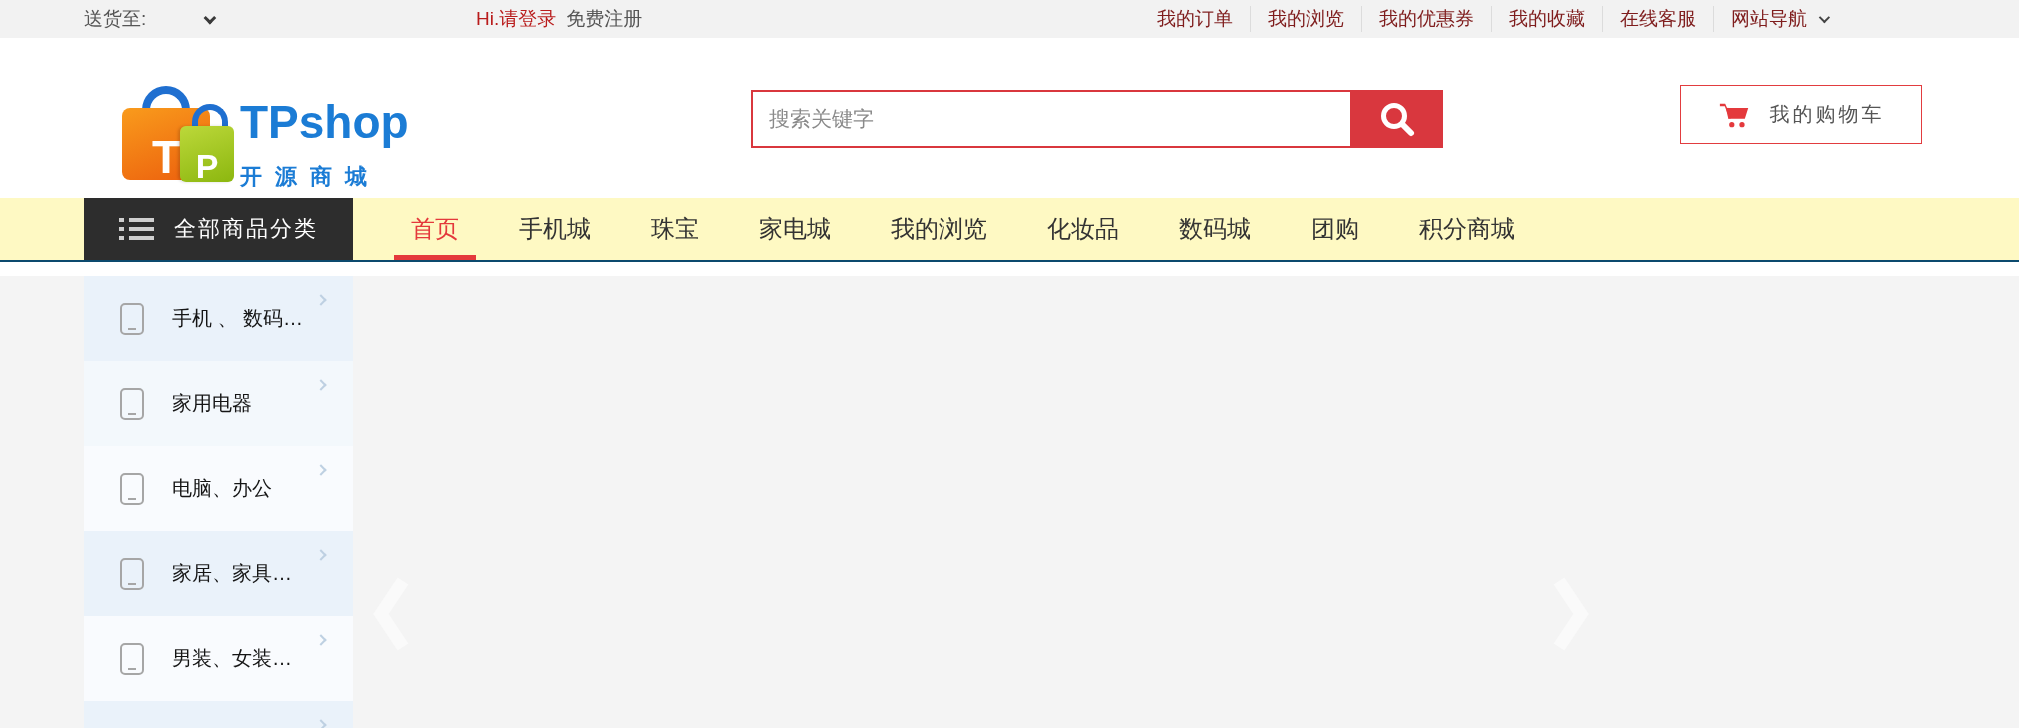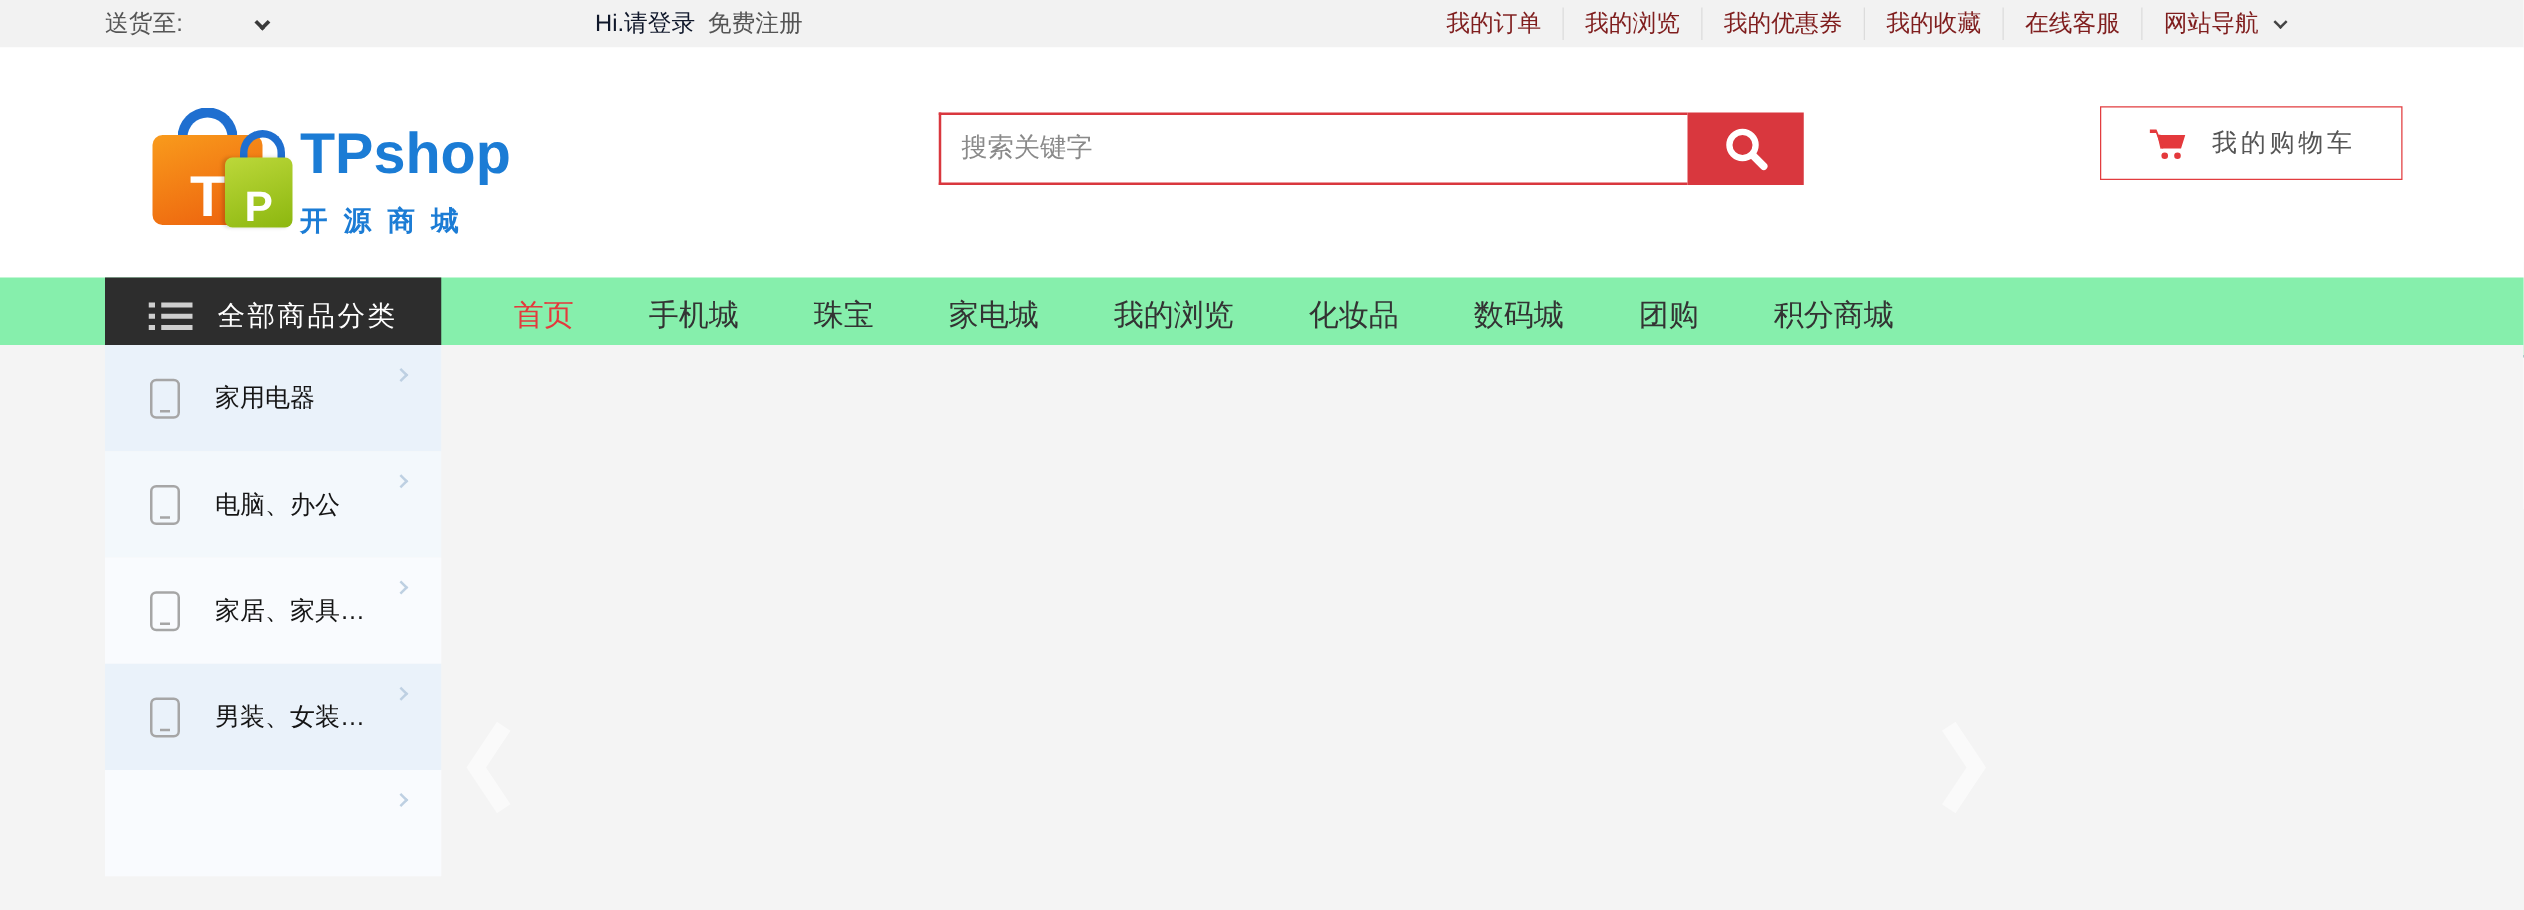--- a/index.html
+++ b/index.html
@@ -11,21 +11,21 @@
 
   
   .topbar { position:absolute; top:0; left:0; width:2019px; height:38px;
             background:#f2f2f2; font-size:19px; color:#555;padding-left:40px; }
   .topbar .grp { position:absolute; top:0; height:38px; display:flex; align-items:center; }
   .ship-grp { left:84px; cursor:pointer; }
   .chev { display:inline-block; width:9px; height:9px; border-right:3px solid #3a3a3a;
           border-bottom:3px solid #3a3a3a; transform:rotate(45deg) translateY(-2px); }
   .ship-grp .chev { margin-left:58px; }
   .login-grp { left:476px; }
-  .login-link { color:#0f172a; text-decoration:none; cursor:pointer; }
+  .login-link { color:#b91c1c; text-decoration:none; cursor:pointer; }
   .reg-link { color:#555; margin-left:10px; text-decoration:none; cursor:pointer; }
   .topmenu { right:192px; }
   .topmenu .tm-item { color:#7f1d1d; cursor:pointer; padding:0 17px; border-left:1px solid #dcdcdc;
                       display:flex; align-items:center; white-space:nowrap; }
   .topmenu .tm-item:first-child { border-left:none; }
   .topmenu .tm-item:last-child { padding-right:0; }
   .topmenu .chev { width:8px; height:8px; border-width:2px; border-color:#444; margin-left:12px; }
 
   
   .header { position:absolute; top:38px; left:0; width:2019px; height:172px; background:#fff; }
@@ -61,22 +61,22 @@
   .hotkey { cursor:pointer; padding:0 15px; border-left:1px solid #ccc; white-space:nowrap; }
   .hotkey:first-child { padding-left:0; border-left:none; }
 
   
   .cart-btn { position:absolute; left:1680px; top:47px; width:242px; height:59px;
     background:#fff; border:1px solid #e23c3f; cursor:pointer;
     display:flex; align-items:center; justify-content:center; gap:18px; }
   .cart-label { font-size:20px; color:#555; letter-spacing:3px; }
 
   
-  .navbar { position:absolute; top:222px; left:0; width:2019px; height:64px;
-    background:#86efac; border-bottom:2px solid #0c4a6e; }
+  .navbar { position:absolute; top:198px; left:0; width:2019px; height:64px;
+    background:#fef9c3; border-bottom:2px solid #0c4a6e; }
   .cat-header { position:absolute; left:84px; top:0; width:269px; height:62px;
     background:#2d2d2d; display:flex; align-items:center; justify-content:center;
     gap:20px; cursor:pointer; }
   .cat-title { color:#fff; font-size:22px; letter-spacing:2px; }
   .list-icon { display:flex; flex-direction:column; gap:5px; }
   .list-icon .li-row { display:flex; align-items:center; gap:5px; }
   .list-icon .li-dot { width:5px; height:4px; background:#cfcfcf; }
   .list-icon .li-bar { width:25px; height:4px; background:#cfcfcf; }
   .nav-items { position:absolute; left:411px; top:0; height:62px; display:flex; gap:60px; }
   .nav-item { font-size:24px; color:#333; line-height:62px; cursor:pointer;
@@ -202,20 +202,25 @@
     <span class="nav-item">数码城</span>
     <span class="nav-item">团购</span>
     <span class="nav-item">积分商城</span>
   </div>
 </div>
 
 <div class="main">
   <div class="side-menu">
     <div class="side-row">
       <span class="dev-icon"></span>
+      <span class="side-label">手机 、 数码…</span>
+      <span class="side-chev"></span>
+    </div>
+    <div class="side-row">
+      <span class="dev-icon"></span>
       <span class="side-label">家用电器</span>
       <span class="side-chev"></span>
     </div>
     <div class="side-row">
       <span class="dev-icon"></span>
       <span class="side-label">电脑、办公</span>
       <span class="side-chev"></span>
     </div>
     <div class="side-row">
       <span class="dev-icon"></span>

